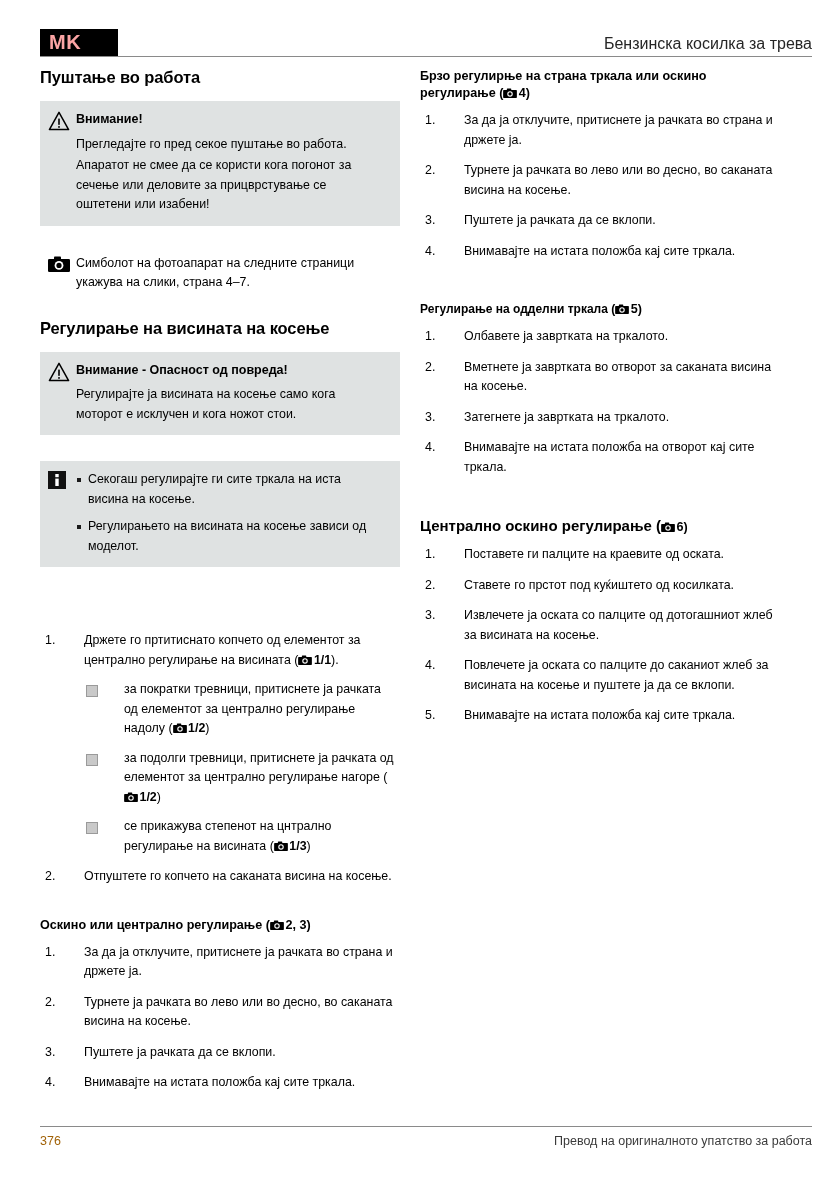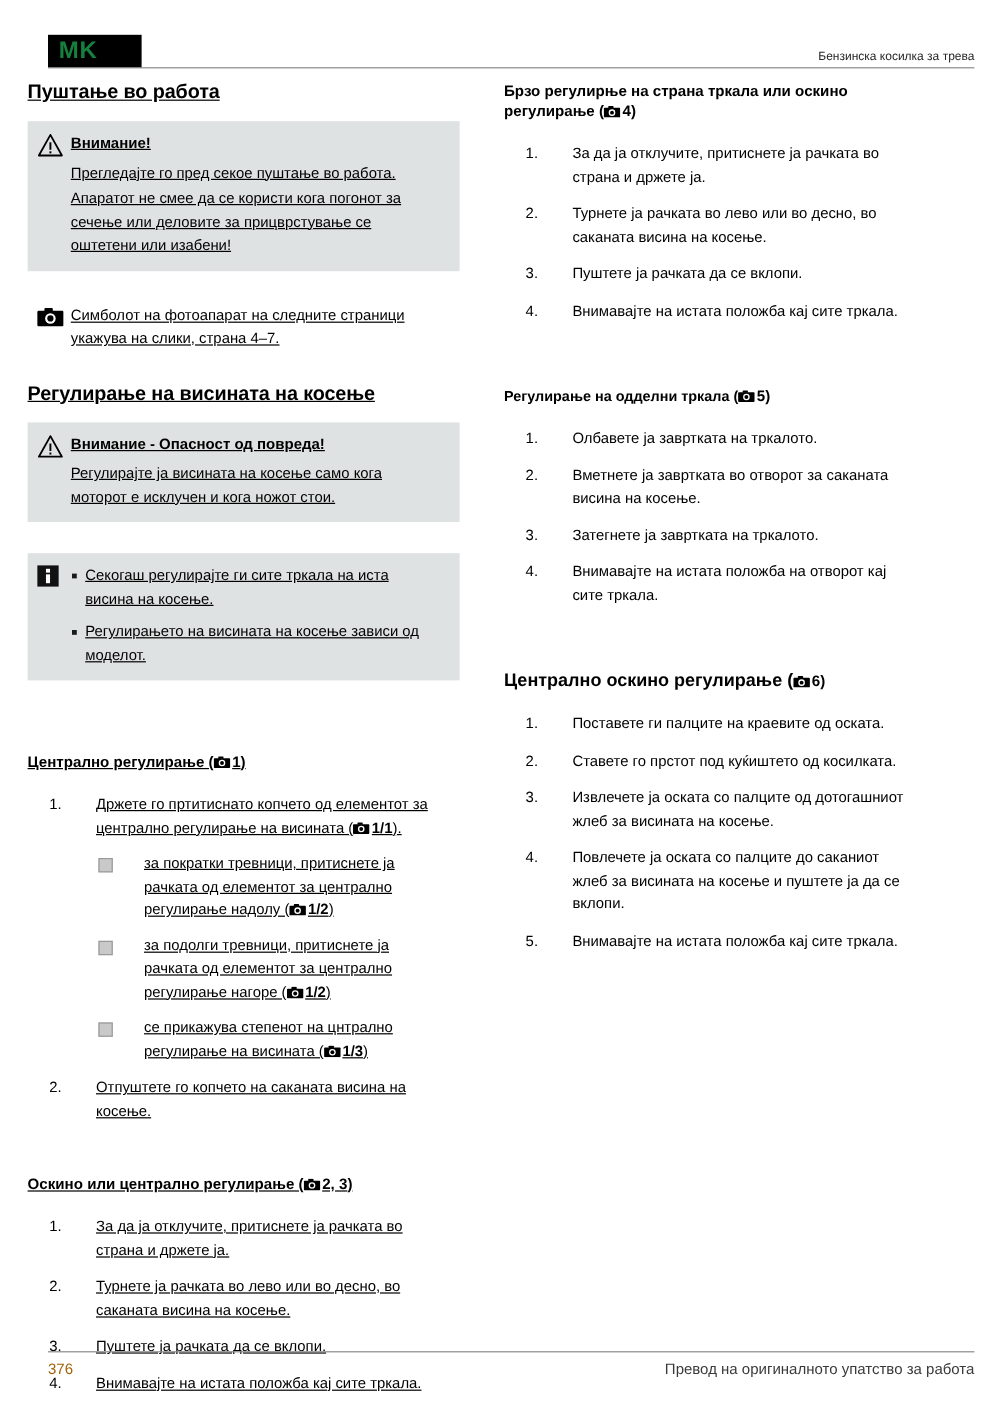--- a/index.html
+++ b/index.html
@@ -28,47 +28,47 @@
     width: 772px;
   }
   .header-row {
     display: flex;
     align-items: flex-end;
     justify-content: space-between;
     height: 28px;
   }
   .lang-badge {
     background: #000000;
-    color: #15803d;
+    color: #fca5a5;
     font-weight: bold;
     font-size: 20px;
     line-height: 26px;
     height: 27px;
     width: 78px;
     padding-left: 9px;
     letter-spacing: 0.5px;
   }
   .header-title {
-    font-size: 10px;
+    font-size: 16px;
     color: #262626;
     padding-bottom: 3px;
   }
   .header-rule {
     border-bottom: 1.6px solid #8a8a8a;
     margin-top: 0px;
     width: 772px;
   }
 
   
   .col {
     position: absolute;
     top: 68px;
     width: 360px;
   }
-  .col-left  { left: 23px; text-decoration: underline; }
+  .col-left  { left: 40px; }
   .col-right { left: 420px; }
 
   h2.sec-title {
     font-size: 16.5px;
     font-weight: bold;
     margin: 0 0 14px 0;
     letter-spacing: -0.1px;
   }
   h3.sub-title {
     font-size: 12.6px;
@@ -141,21 +141,21 @@
   .icn-cam-sm {
     display: inline-block;
     width: 14px; height: 10px;
     vertical-align: -1px;
     margin-right: 1.5px;
   }
 
   
   ol.steps {
     list-style: none;
-    margin: 17px; padding: 0;
+    margin: 4px; padding: 0;
     counter-reset: stp;
   }
   ol.steps > li {
     position: relative;
     padding-left: 40px;
     font-size: 12.4px;
     line-height: 19.5px;
     margin-bottom: 11px;
   }
   ol.steps > li:last-child { margin-bottom: 0; }
@@ -292,28 +292,20 @@
         <ul class="info-bullets">
           <li>Секогаш регулирајте ги сите тркала на иста висина на косење.</li>
           <li>Регулирањето на висината на косење зависи од моделот.</li>
         </ul>
       </div>
     </div>
 
     <div class="spacer-lg"></div>
     <div class="spacer-md"></div>
 
-    <h3 class="sub-title">
-      <span>Централно регулирање (</span><span><svg class="icn-cam-sm" viewBox="0 0 22 16" xmlns="http://www.w3.org/2000/svg">
-            <rect x="0" y="3" width="22" height="13" rx="1.2" fill="#000"></rect>
-            <rect x="6" y="0.6" width="7" height="3.2" rx="0.8" fill="#000"></rect>
-            <circle cx="11" cy="9.4" r="4.4" fill="#fff"></circle>
-            <circle cx="11" cy="9.4" r="2.6" fill="#000"></circle>
-          </svg></span><span>1</span><span>)</span>
-    </h3>
 
     <ol class="steps">
       <li>
         <span>Држете го пртитиснато копчето од елементот за централно регулирање на висината (</span><span><svg class="icn-cam-sm" viewBox="0 0 22 16" xmlns="http://www.w3.org/2000/svg">
               <rect x="0" y="3" width="22" height="13" rx="1.2" fill="#000"></rect>
               <rect x="6" y="0.6" width="7" height="3.2" rx="0.8" fill="#000"></rect>
               <circle cx="11" cy="9.4" r="4.4" fill="#fff"></circle>
               <circle cx="11" cy="9.4" r="2.6" fill="#000"></circle>
             </svg></span><b class="tight">1/1</b><span>).</span>
 

